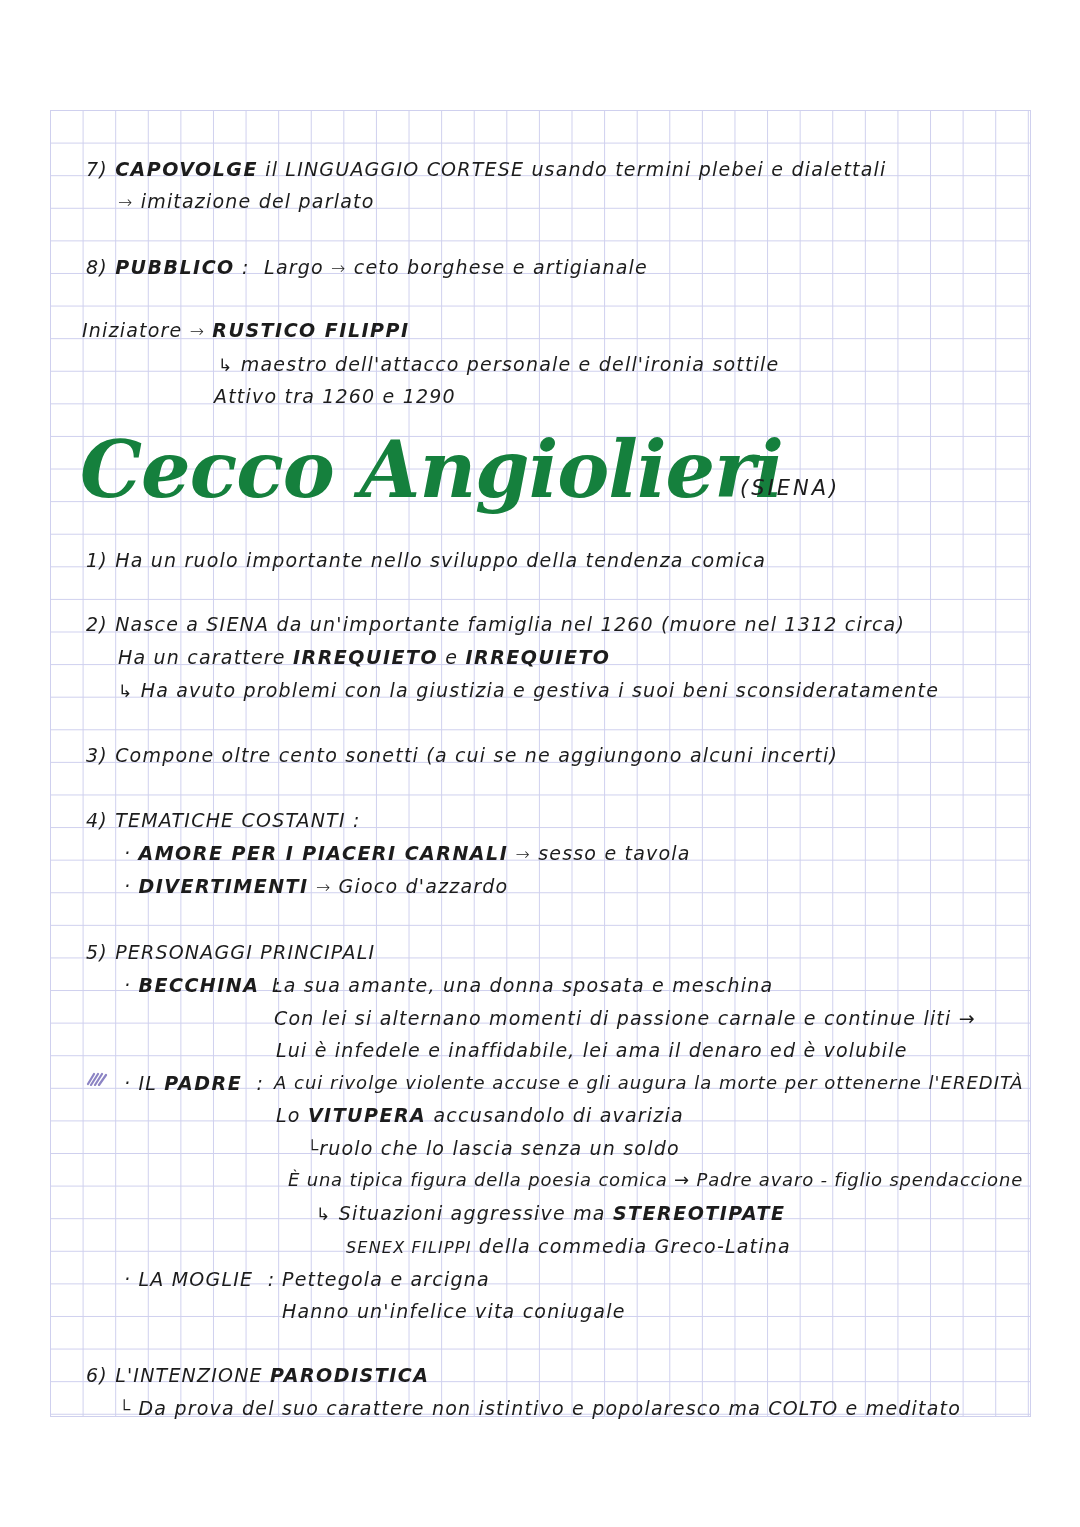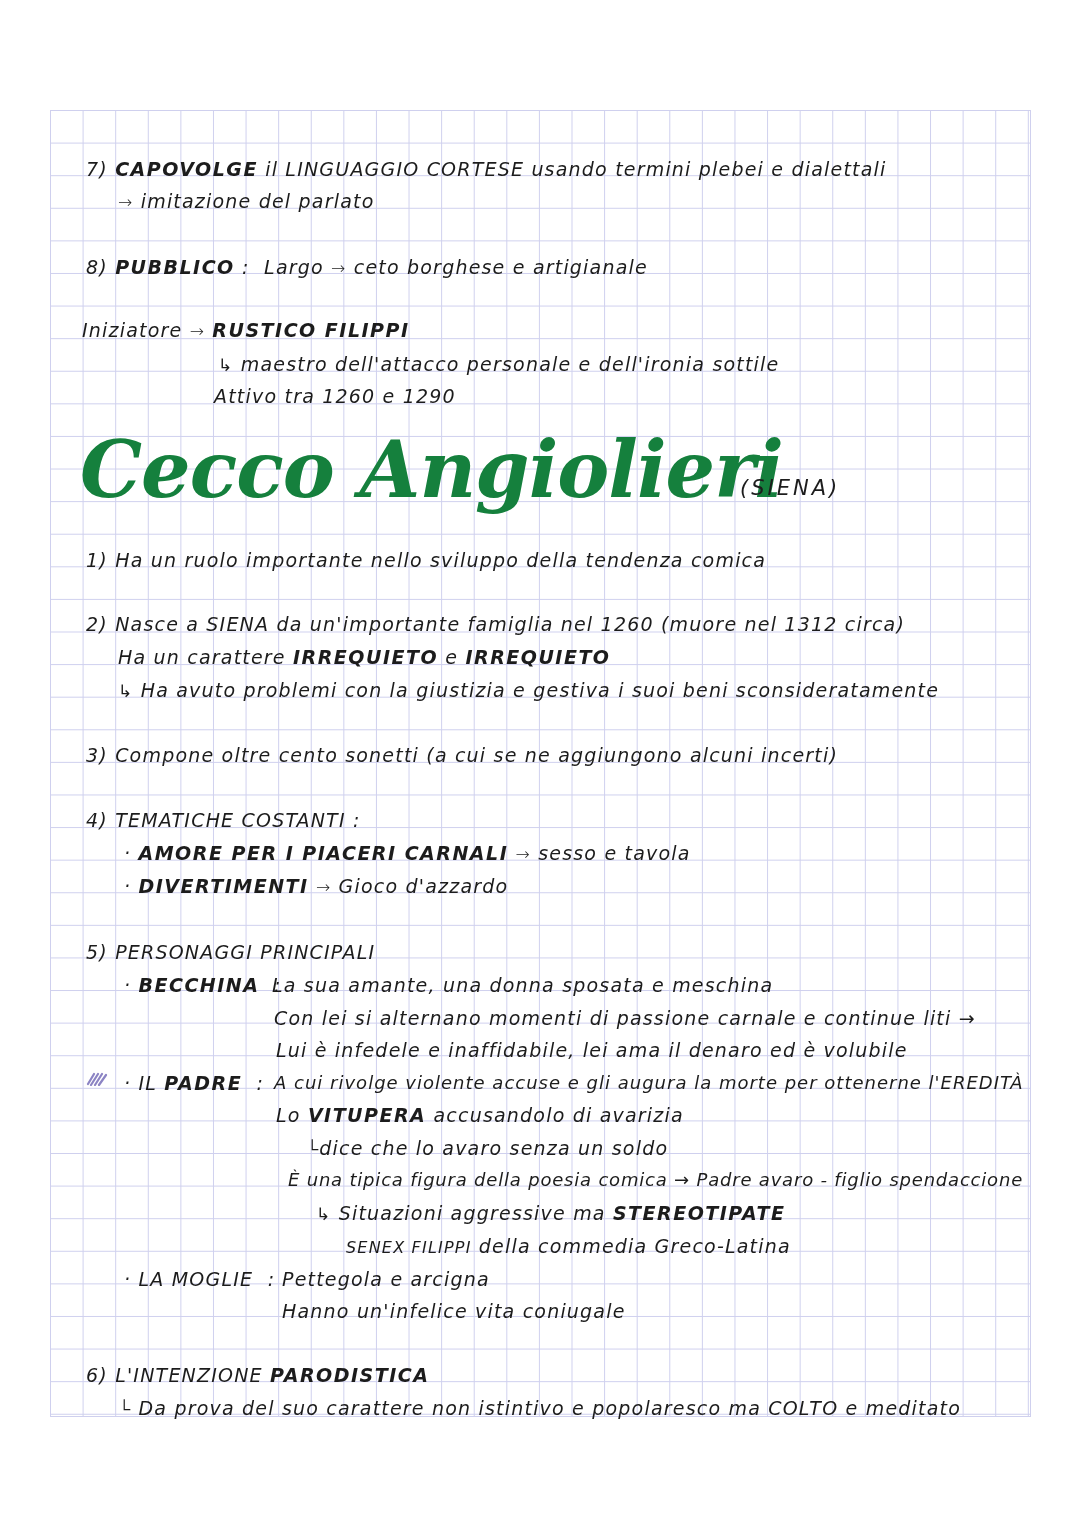--- a/index.html
+++ b/index.html
@@ -149,21 +149,21 @@
   <span>&nbsp;:</span>
 </div>
 <div class="line" style="left:274px;top:1071px;font-size:18px;letter-spacing:1px;">A cui rivolge violente accuse e gli augura la morte per ottenerne l'EREDITÀ</div>
 <div class="line" style="left:276px;top:1103px;">
   <span>Lo</span>
   <span class="b">VITUPERA</span>
   <span>accusandolo di</span>
   <span class="ul">avarizia</span>
 </div>
 <div class="line" style="left:306px;top:1136px;">
-  <span class="arrow">└</span><span>dice che lo avaro senza un soldo</span>
+  <span class="arrow">└</span><span>ruolo che lo lascia senza un soldo</span>
 </div>
 <div class="line" style="left:288px;top:1168px;font-size:18px;letter-spacing:0.8px;">È una tipica figura della poesia comica → Padre avaro - figlio spendaccione</div>
 <div class="line" style="left:316px;top:1201px;">
   <span class="arrow">↳</span>
   <span>Situazioni aggressive ma</span>
   <span class="b">STEREOTIPATE</span>
 </div>
 <div class="line" style="left:346px;top:1234px;">
   <span class="ul" style="font-size:16px;">SENEX FILIPPI</span>
   <span>della commedia Greco-Latina</span>

